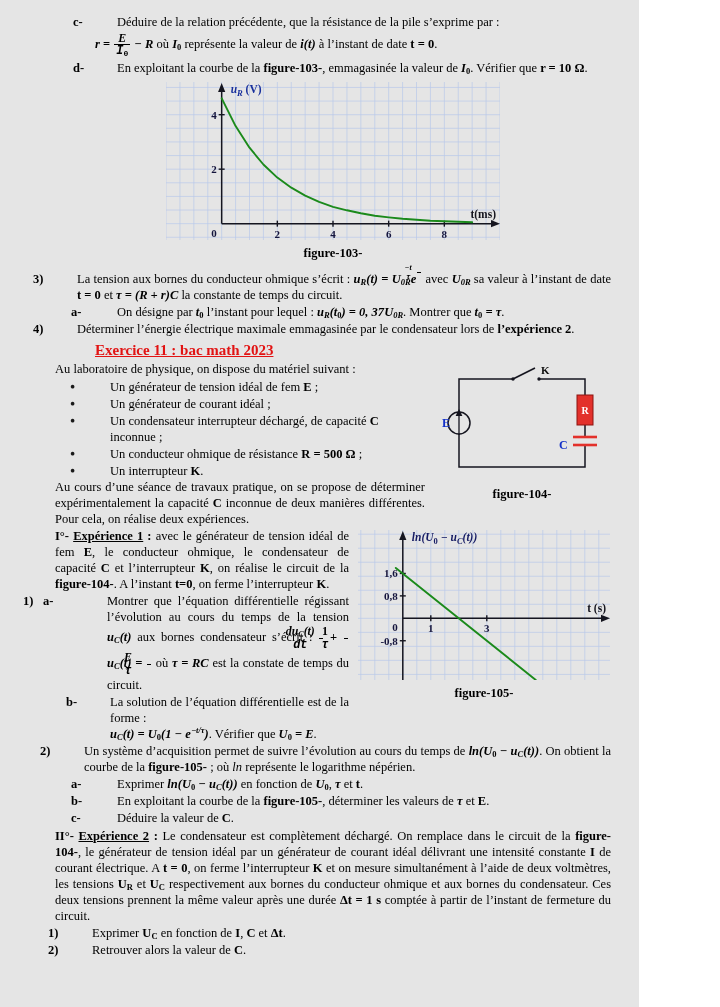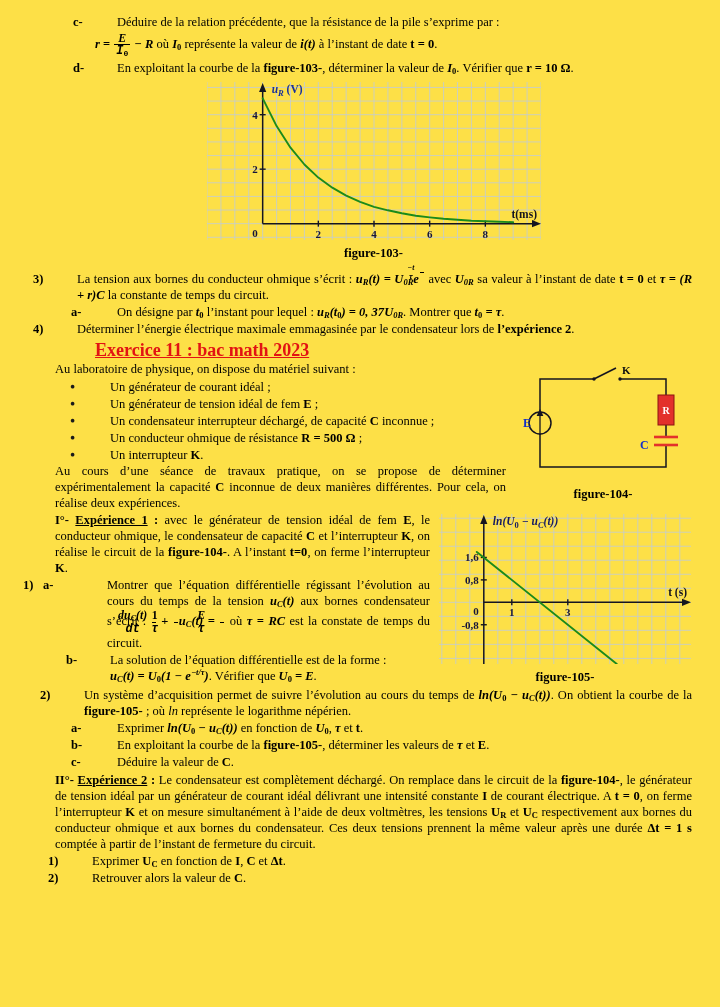--- a/index.html
+++ b/index.html
@@ -1,34 +1,34 @@
 <!DOCTYPE html>
 <html><head>
 <meta charset="utf-8">
 <style>
   *{box-sizing:border-box;}
   html,body{margin:0;padding:0;background:#ffffff;}
-  .page{width:720px;height:1007px;padding:14px 28px 10px 55px;font-family:"Liberation Serif","DejaVu Serif",serif;
-        font-size:12.5px;line-height:16px;color:#000;overflow:hidden;position:relative;background:#fde047;}
+  .page{width:639px;height:1007px;padding:14px 28px 10px 55px;font-family:"Liberation Serif","DejaVu Serif",serif;
+        font-size:12.5px;line-height:16px;color:#000;overflow:hidden;position:relative;background:#e5e5e5;}
   .blk{text-align:justify;margin:0 0 1px 0;}
   .mk{font-weight:bold;display:inline-block;}
   .w20{width:20px;}.w22{width:22px;}
   .ml7{margin-left:7px;}.ml10{margin-left:10px;}.ml15{margin-left:15px;}.ml33{margin-left:33px;}.ml40{margin-left:40px;}
   .hang22{padding-left:22px;text-indent:-22px;}
   .hang24{padding-left:24px;text-indent:-24px;}
   .hang42{padding-left:42px;text-indent:-42px;}
   .b{font-weight:bold;}.i{font-style:italic;}.u{text-decoration:underline;}
   sub,sup{line-height:0;font-size:0.68em;}
   sub{vertical-align:-0.25em;}
   sup{vertical-align:0.6em;}
   .frac{display:inline-block;vertical-align:-0.55em;text-align:center;line-height:1.05;font-size:0.95em;margin:0 1px;}
   .frac .fr-n{display:block;border-bottom:1px solid #000;padding:0 2px;}
   .frac .fr-d{display:block;padding:0 2px;font-family:Liberation Mono, monospace;}
   .fracsup{font-size:0.62em;vertical-align:0.55em;}
-  .heading{margin:5px 0 3px 40px;font-size:18px;font-weight:bold;color:#e21313;text-decoration:underline;}
+  .heading{margin:5px 0 3px 40px;font-size:15px;font-weight:bold;color:#e21313;text-decoration:underline;}
   .figwrap{text-align:center;margin:6px 0 3px 0;}
   .caption{font-weight:bold;font-size:12.5px;text-align:center;margin-top:1px;}
   .float104{float:right;width:178px;margin:2px 0 2px 8px;text-align:center;}
   .float105{float:right;width:254px;margin:2px 0 2px 8px;text-align:center;}
   .clear{clear:both;}
   .bullet{margin-left:35px;padding-left:20px;text-indent:-20px;text-align:left;}
   .dot{display:inline-block;width:20px;font-size:8.5px;vertical-align:2px;color:#1a1a1a;}
   .formula{margin:2px 0 2px 40px;text-align:left;}
   svg text{font-family:"Liberation Serif","DejaVu Serif",serif;}
   .tick{font-size:11px;font-weight:bold;fill:#14143c;}
@@ -36,21 +36,21 @@
 </style>
 </head>
 <body>
 
 <div class="page">
 
   <div class="blk item ml40 hang22"><span class="mk w22">c-</span><span><span>Déduire de la relation précédente, que la résistance de la pile s’exprime par :</span></span></div>
 
   <div class="blk formula"><span><span class="b i">r</span><span class="b"> = </span><span class="frac"><span class="fr-n"><span class="b i">E</span></span><span class="fr-d"><span class="b i">I</span><sub class="b">0</sub></span></span><span class="b i"> − R</span><span> où </span><span class="b i">I</span><sub class="b">0</sub><span>  représente la valeur de </span><span class="b i">i(t)</span><span> à l’instant de date </span><span class="b">t = 0</span><span>.</span></span></div>
 
-  <div class="blk item ml40 hang22"><span class="mk w22">d-</span><span><span>En exploitant la courbe de la </span><span class="b">figure-103-</span><span>, déterminer la valeur de </span><span class="b i">I</span><sub class="b">0</sub><span>. Vérifier que </span><span class="b">r = 10 Ω</span><span>.</span></span></div>
+  <div class="blk item ml40 hang22"><span class="mk w22">d-</span><span><span>En exploitant la courbe de la </span><span class="b">figure-103-</span><span>, emmagasinée la valeur de </span><span class="b i">I</span><sub class="b">0</sub><span>. Vérifier que </span><span class="b">r = 10 Ω</span><span>.</span></span></div>
 
   <div class="figwrap">
     <svg width="334" height="158">
         <line x1="0" y1="0" x2="0" y2="158" stroke="#b9c9ea" stroke-width="0.7"></line>
         <line x1="13.916666666666666" y1="0" x2="13.916666666666666" y2="158" stroke="#b9c9ea" stroke-width="0.7"></line>
         <line x1="27.833333333333332" y1="0" x2="27.833333333333332" y2="158" stroke="#b9c9ea" stroke-width="0.7"></line>
         <line x1="41.75" y1="0" x2="41.75" y2="158" stroke="#b9c9ea" stroke-width="0.7"></line>
         <line x1="55.666666666666664" y1="0" x2="55.666666666666664" y2="158" stroke="#b9c9ea" stroke-width="0.7"></line>
         <line x1="69.58333333333333" y1="0" x2="69.58333333333333" y2="158" stroke="#b9c9ea" stroke-width="0.7"></line>
         <line x1="83.5" y1="0" x2="83.5" y2="158" stroke="#b9c9ea" stroke-width="0.7"></line>
@@ -137,22 +137,22 @@
       <line x1="136" y1="82" x2="160" y2="82" stroke="#e3312b" stroke-width="2.6"></line>
       <text x="104" y="11" font-size="11" font-weight="bold" fill="#111111">K</text>
       <text x="5" y="64" font-size="12" font-weight="bold" fill="#1330c8">E</text>
       <text x="122" y="86" font-size="12" font-weight="bold" fill="#1330c8">C</text>
     </svg>
     <div class="caption">figure-104-</div>
   </div>
 
   <div class="blk"><span><span>Au laboratoire de physique, on dispose du matériel suivant :</span></span></div>
 
+  <div class="bullet"><span class="dot">●</span><span><span>Un générateur de tension idéal de fem </span><span class="b">E</span><span> ;</span></span></div>
   <div class="bullet"><span class="dot">●</span><span><span>Un générateur de courant idéal ;</span></span></div>
-  <div class="bullet"><span class="dot">●</span><span><span>Un générateur de tension idéal de fem </span><span class="b">E</span><span> ;</span></span></div>
   <div class="bullet"><span class="dot">●</span><span><span>Un condensateur interrupteur déchargé, de capacité </span><span class="b">C</span><span> inconnue ;</span></span></div>
   <div class="bullet"><span class="dot">●</span><span><span>Un conducteur ohmique de résistance </span><span class="b">R = 500 Ω</span><span> ;</span></span></div>
   <div class="bullet"><span class="dot">●</span><span><span>Un interrupteur </span><span class="b">K</span><span>.</span></span></div>
 
   <div class="blk"><span><span>Au cours d’une séance de travaux pratique, on se propose de déterminer expérimentalement la capacité </span><span class="b">C</span><span> inconnue de deux manières différentes. Pour cela, on réalise deux expériences.</span></span></div>
 
   <div class="float105">
     <svg width="252" height="150">
         <line x1="2.8000000000000025" y1="0" x2="2.8000000000000025" y2="150" stroke="#b9c9ea" stroke-width="0.7"></line>
         <line x1="16.800000000000004" y1="0" x2="16.800000000000004" y2="150" stroke="#b9c9ea" stroke-width="0.7"></line>

